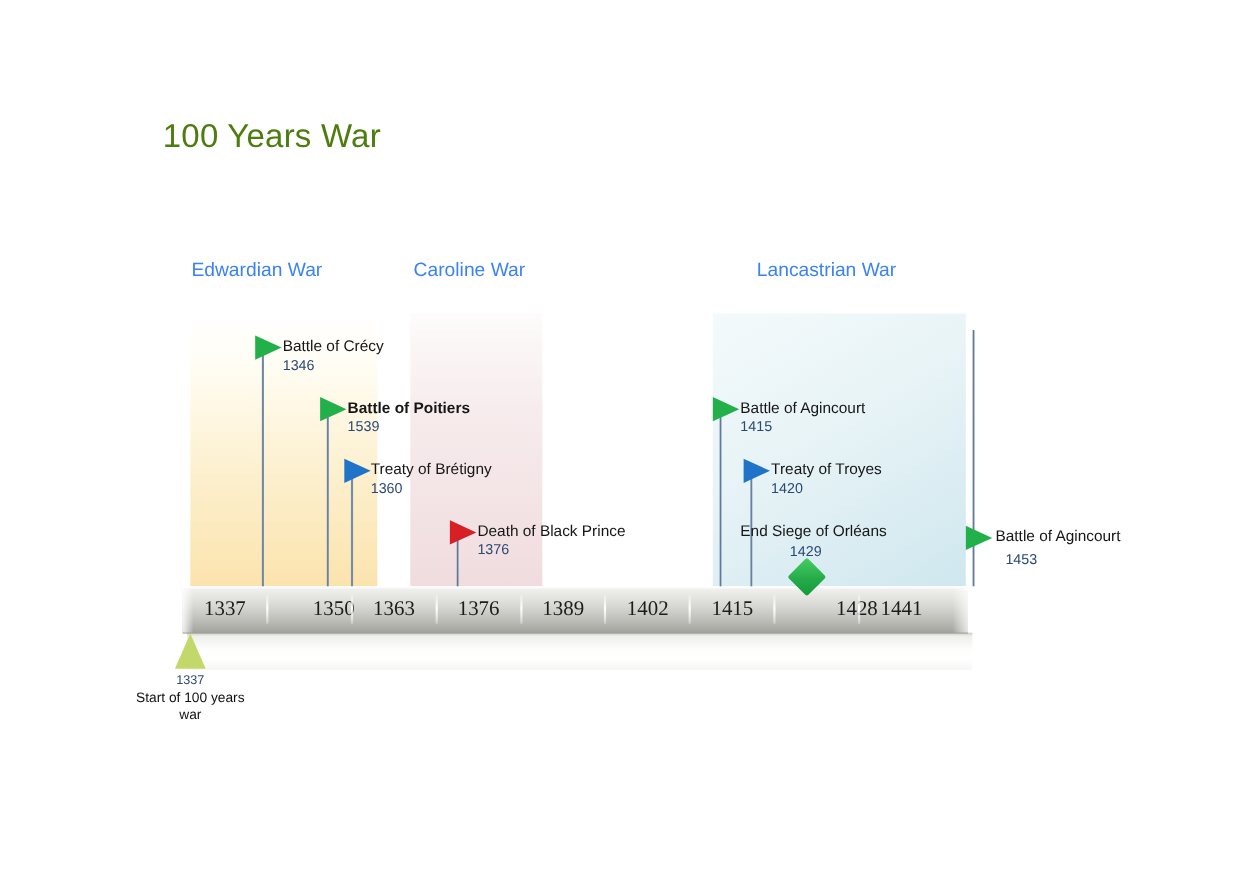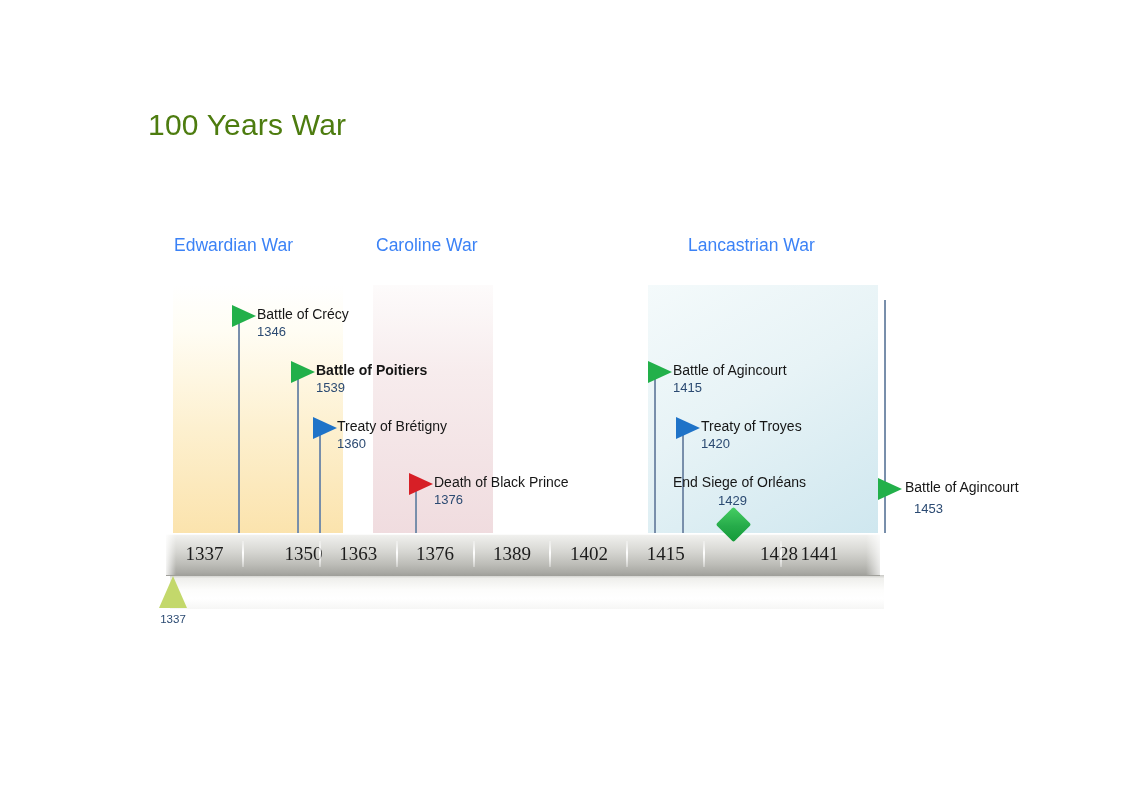--- a/index.html
+++ b/index.html
@@ -253,14 +253,18 @@
       <div class="event-title" style="left: 905px; top: 479px;">Battle of Agincourt</div>
       <div class="event-year" style="left: 914px; top: 501px;">1453</div>
     </div>
 
   <div class="diamond" style="left:721px; top:512px;"></div>
   <div class="event-title" style="left:673px; top:474px;">End Siege of Orléans</div>
   <div class="event-year" style="left:718px; top:493px;">1429</div>
 
   <div class="start-tri" style="left:159px; top:576px;"></div>
   <div class="start-year" style="left:93px; top:613px; width:160px;">1337</div>
+  <div class="start-caption" style="left:93px; top:626px;">
+    <span>Start of 100 years</span><br>
+    <span>war</span>
+  </div>
 
 </div>
 
 </body></html>

